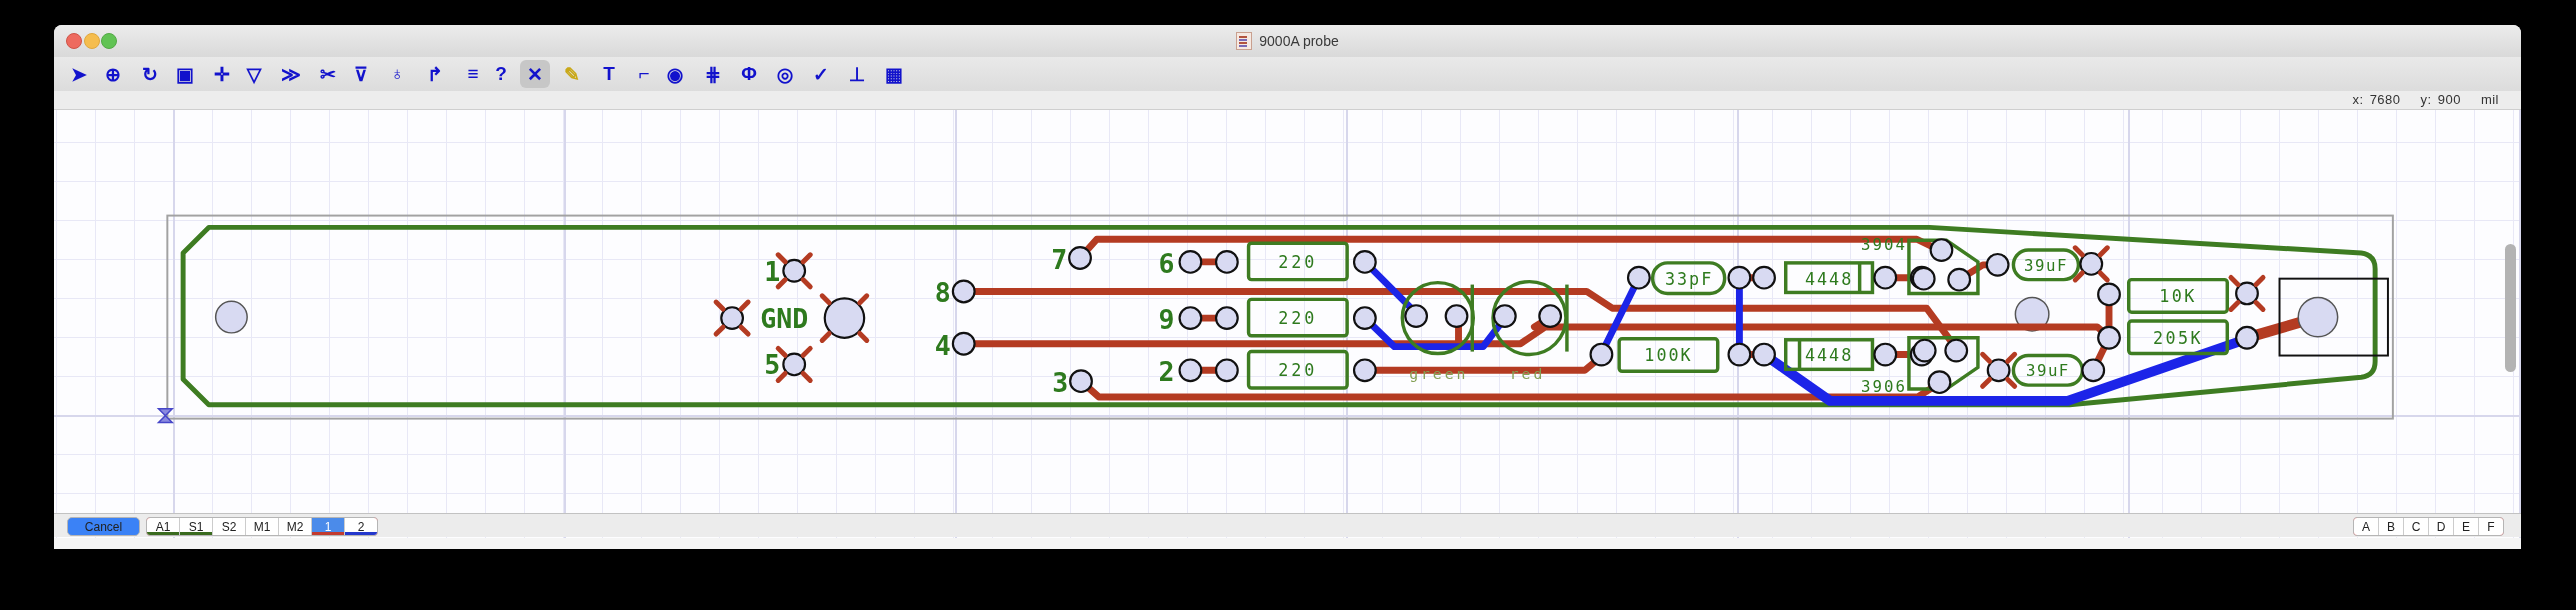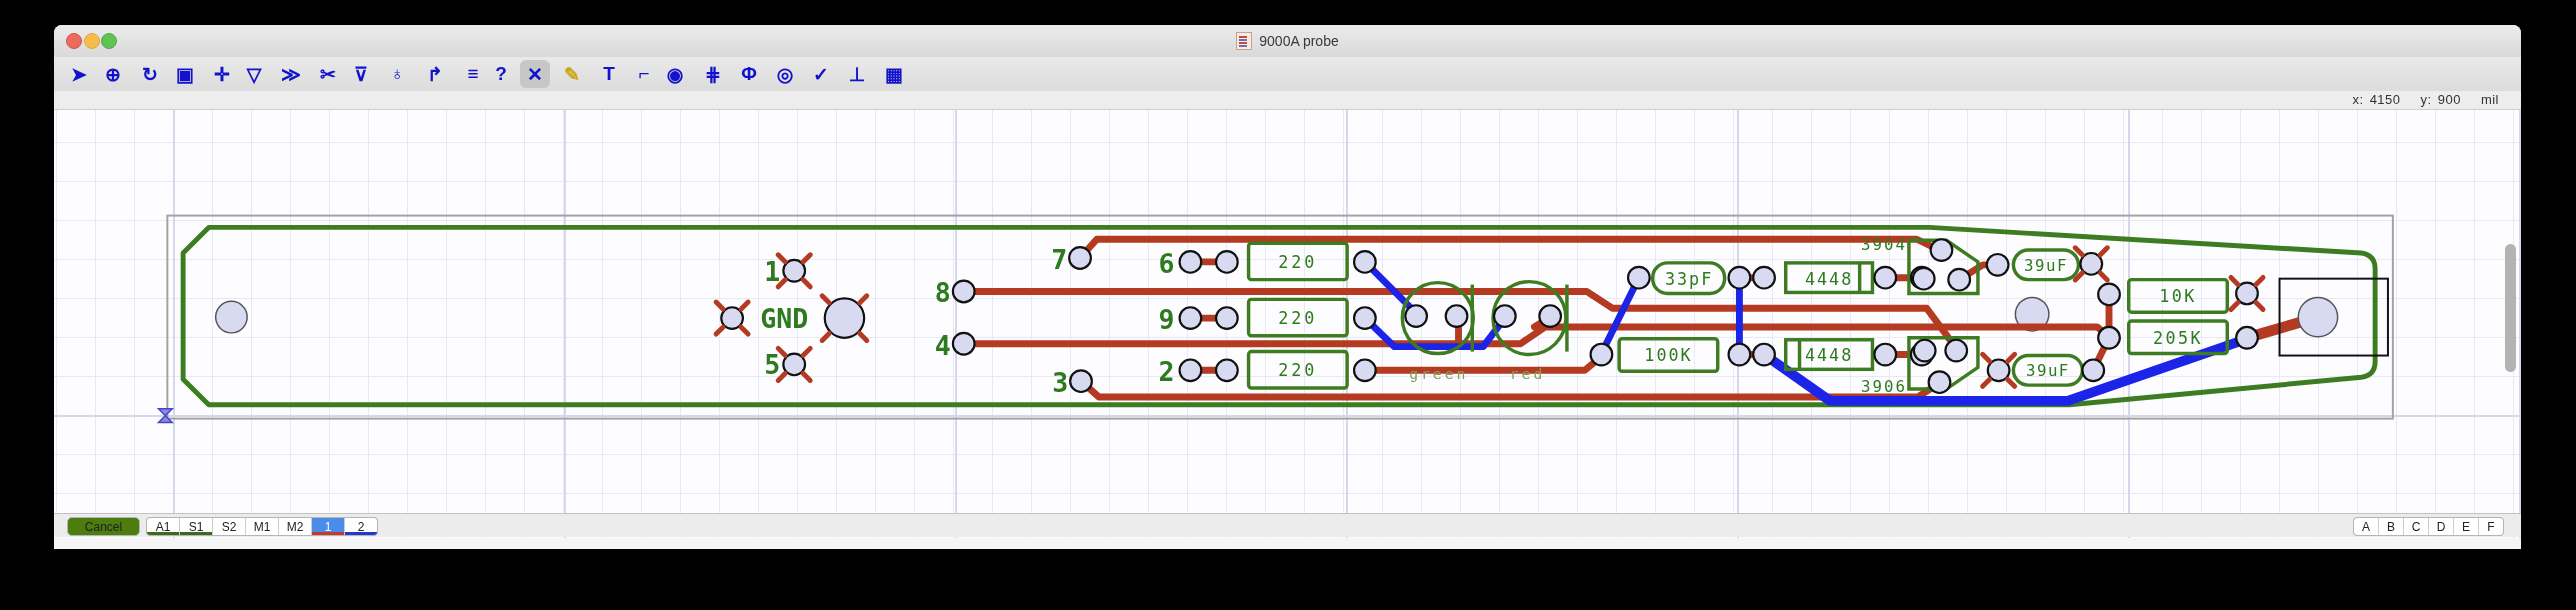--- a/index.html
+++ b/index.html
@@ -27,21 +27,21 @@
       linear-gradient(to right,#e8e8f6 1px,transparent 1px),
       linear-gradient(to bottom,#e8e8f6 1px,transparent 1px);
     background-size:391px 391px,391px 391px,39px 39px,39px 39px;
     background-position:119px 0px,0px 305px,2px 32px,2px 32px;}
   #pcb-svg{position:absolute;left:0;top:0;}
   
   #hscroll-thumb{position:absolute;left:281px;top:410px;width:1895px;height:13px;background:#b3b3b3;border-radius:7px;}
   #vscroll-thumb{position:absolute;left:2451px;top:134px;width:11px;height:128px;background:#b3b3b3;border-radius:6px;}
   
   #bottombar{position:absolute;left:0;top:488px;width:100%;height:23px;background:#ececec;border-top:1px solid #c2c2c2;}
-  #cancel-btn{position:absolute;left:13px;top:3px;width:71px;height:17px;background:#4d7c0f;border:1px solid #b5b5b5;border-radius:5px;font-size:12px;color:#222;display:flex;align-items:center;justify-content:center;}
+  #cancel-btn{position:absolute;left:13px;top:3px;width:71px;height:17px;background:#3b82f6;border:1px solid #b5b5b5;border-radius:5px;font-size:12px;color:#222;display:flex;align-items:center;justify-content:center;}
   .seg-group{position:absolute;top:3px;display:flex;border:1px solid #b5b5b5;border-radius:4px;overflow:hidden;background:#ef4444;height:17px;}
   #layer-group{left:92px;}
   #letter-group{left:2299px;}
   .seg{width:32px;height:17px;display:flex;align-items:center;justify-content:center;font-size:12px;color:#222;border-right:1px solid #ccc;position:relative;background:#fff;}
   .seg:last-child{border-right:none;}
   .seg .ul{position:absolute;left:0;bottom:0;width:100%;height:3.4px;}
   .seg.active{background:#4b8bea;color:#fff;}
   .letter-seg{width:24px;}
 </style>
 </head>
@@ -82,21 +82,21 @@
     <div class="tool" style="left:680px">Φ</div>
     <div class="tool" style="left:716px">◎</div>
     <div class="tool" style="left:752px">✓</div>
     <div class="tool" style="left:788px">⊥</div>
     <div class="tool" style="left:825px">▦</div>
   </div>
 
   <div id="coordstrip">
     <div id="coords">
       <span>x:</span>
-      <span>4150</span>
+      <span>7680</span>
       <span style="width:8px"></span>
       <span>y:</span>
       <span>900</span>
       <span style="width:8px"></span>
       <span>mil</span>
     </div>
   </div>
 
   <div id="canvas">
     <svg id="pcb-svg" width="2467" height="428" viewBox="55 86 2503 434">

